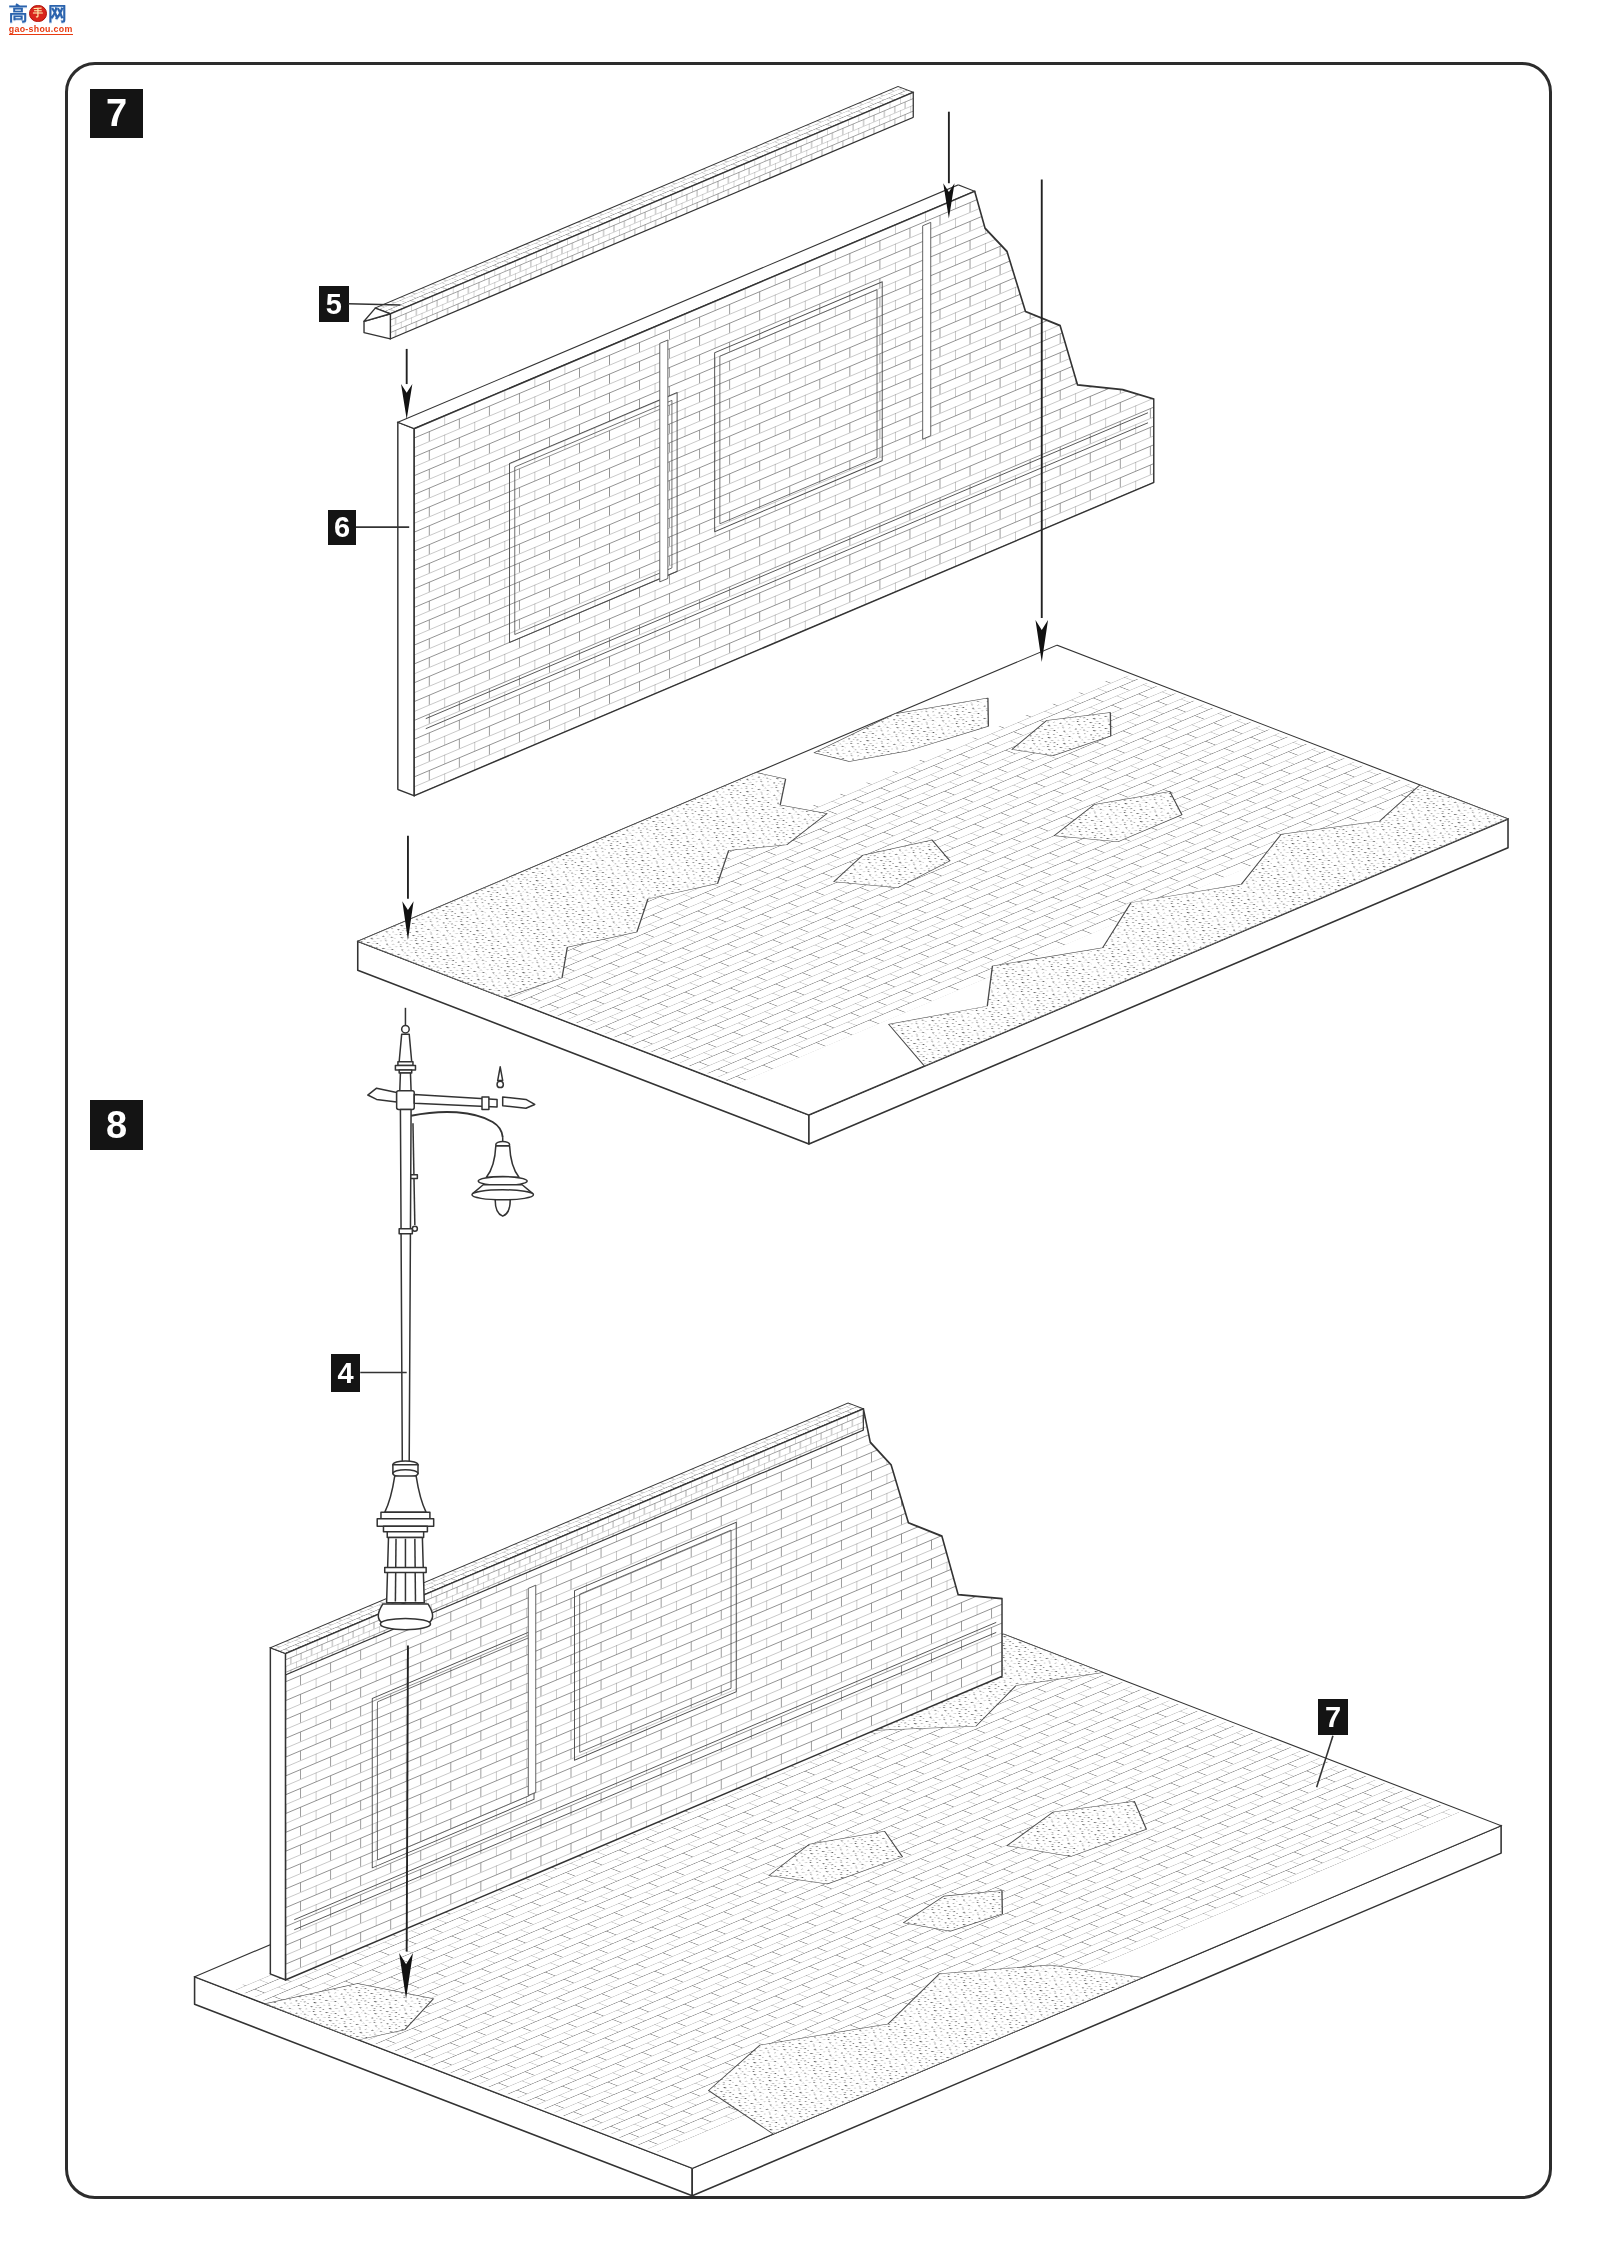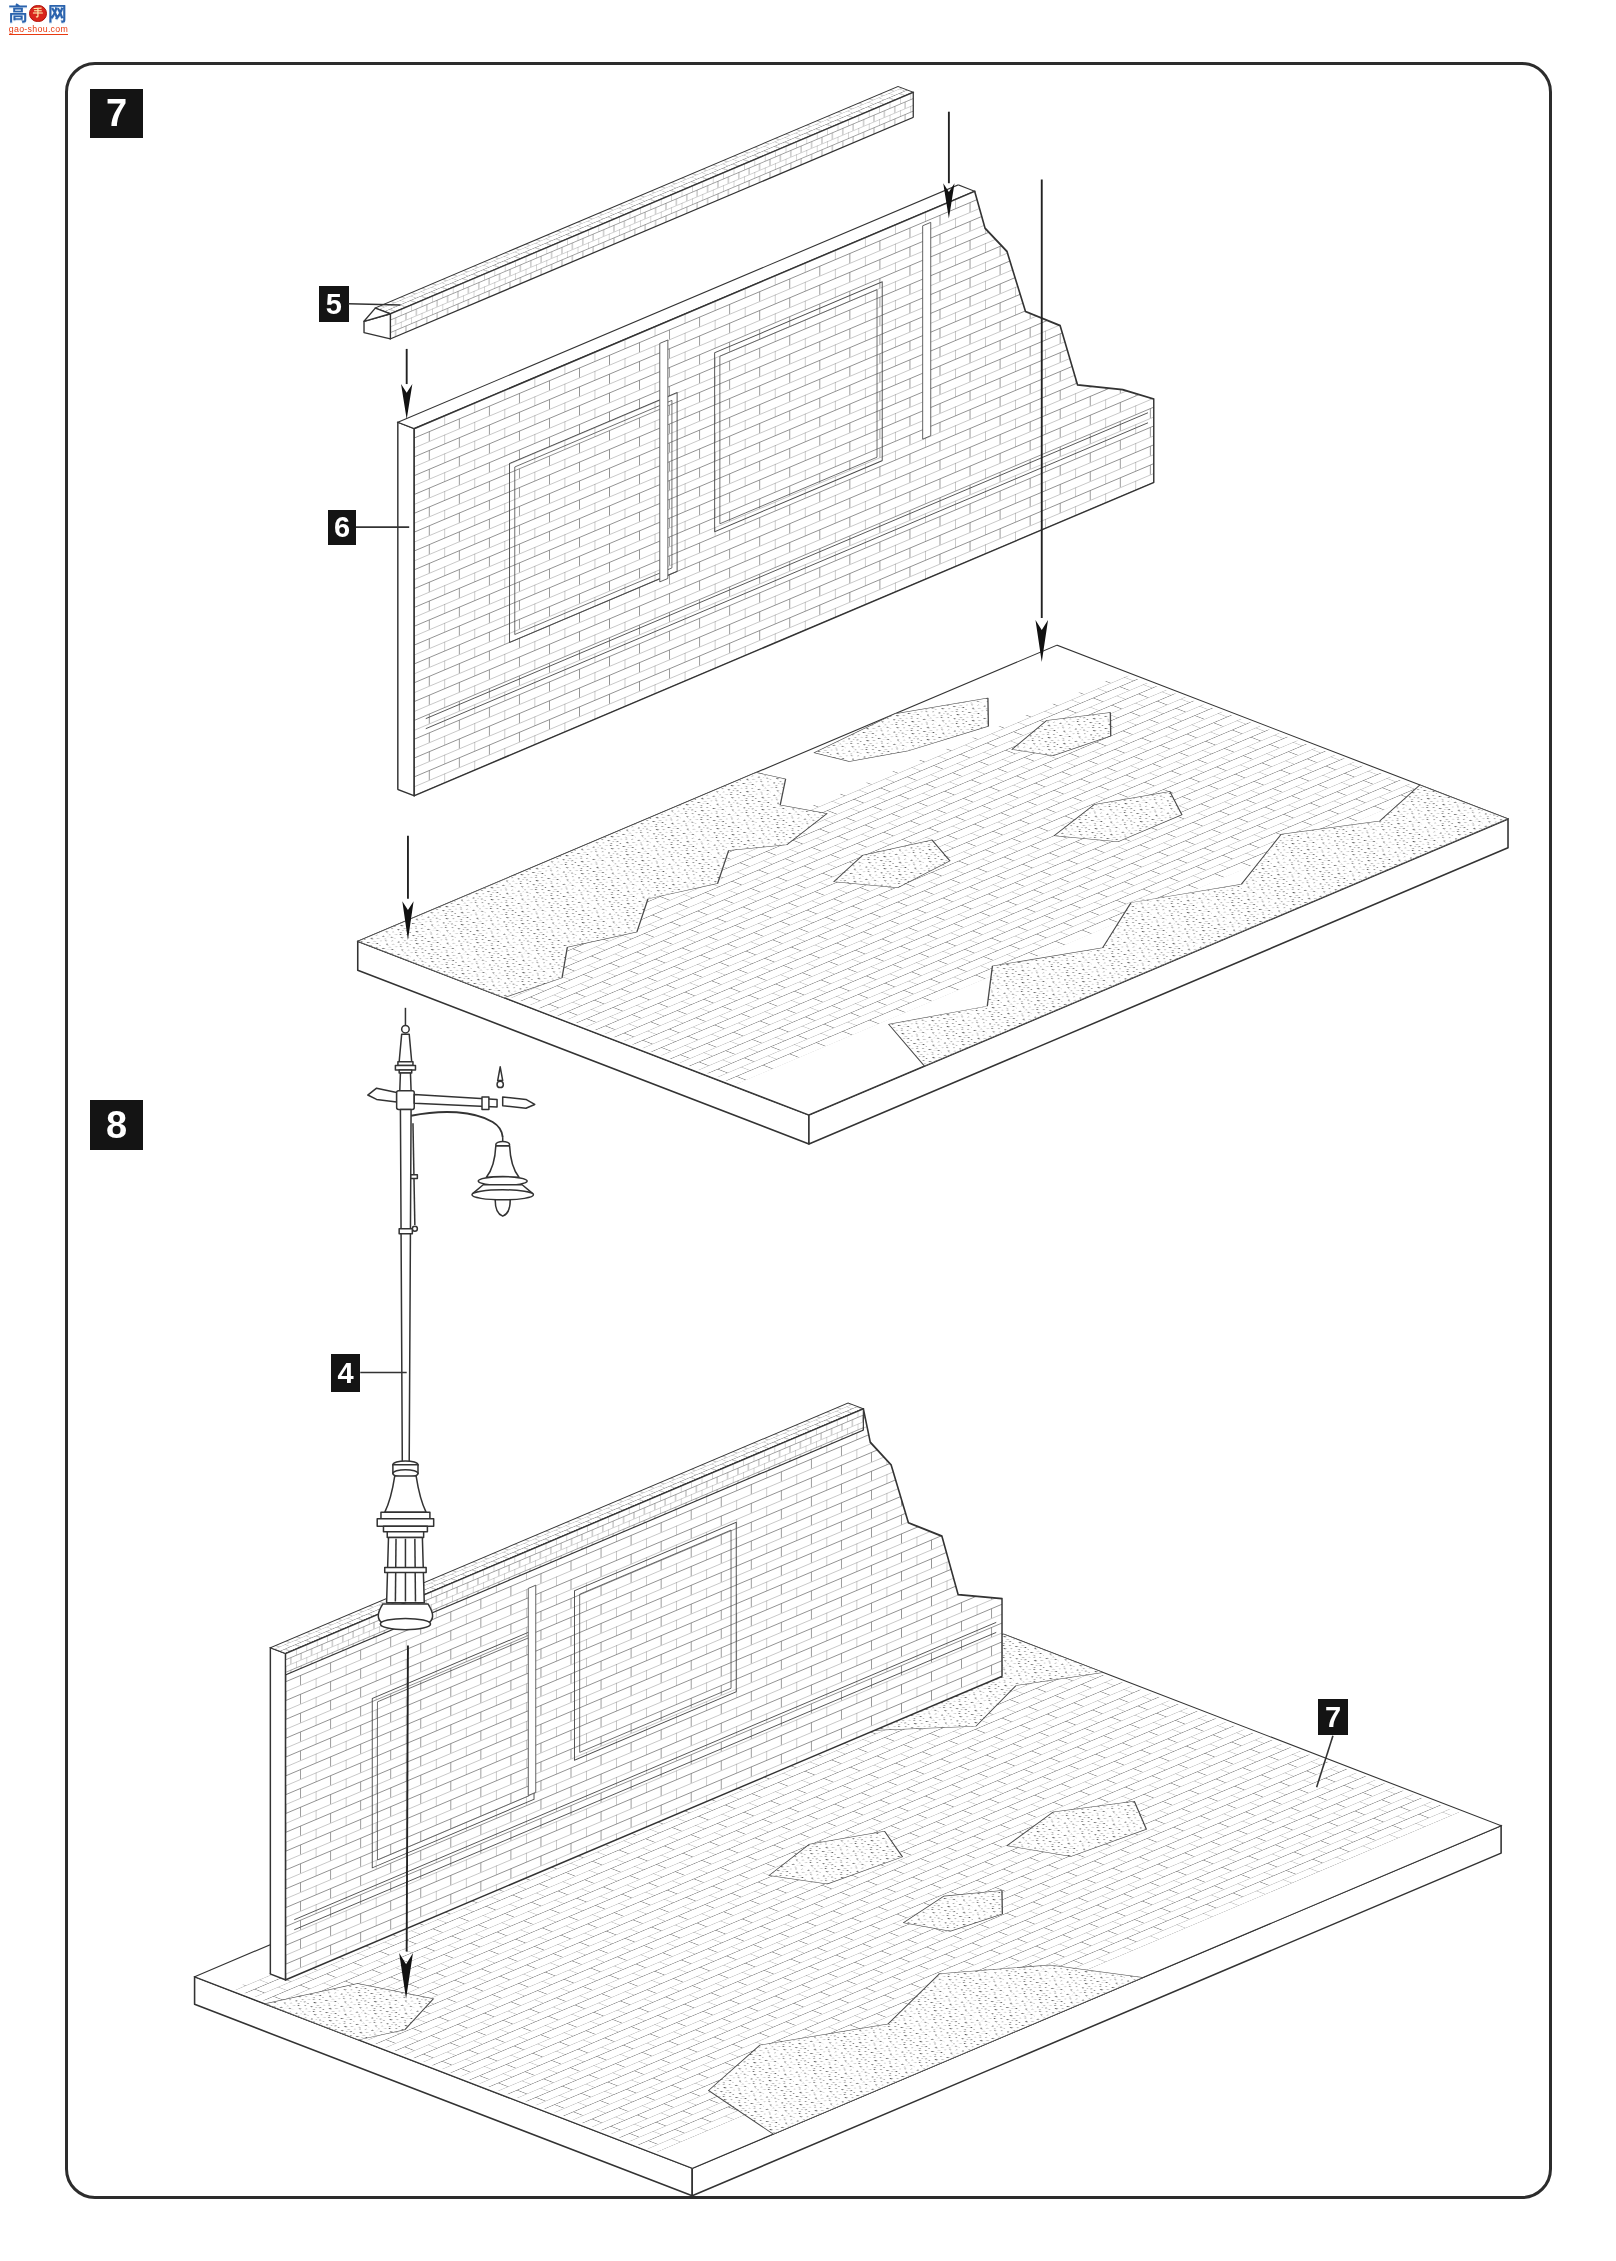--- a/index.html
+++ b/index.html
@@ -31,21 +31,21 @@
   .wm-char{
     font-size:19px;font-weight:700;color:#2b63ad;
     text-shadow:0 0.6px 0 #cfe0f2;
   }
   .wm-emblem{
     width:17.6px;height:17.6px;border-radius:50%;background:#d9261c;
     color:#ffe9a8;display:flex;align-items:center;justify-content:center;
     font-size:10px;font-weight:700;border:1.3px solid #b01208;box-sizing:border-box;
   }
   .wm-site{
-    margin-top:1.9px;font-size:8.8px;font-weight:400;color:#e8390f;
+    margin-top:1.9px;font-size:8.8px;font-weight:700;color:#e8390f;
     border-bottom:1.3px solid #e8390f;display:inline-block;padding-bottom:0.6px;
     letter-spacing:0.3px;
   }
   svg.scene{position:absolute;left:0;top:0;}
 </style>
 </head>
 <body>
 
 <div class="watermark">
   <div class="wm-row">

